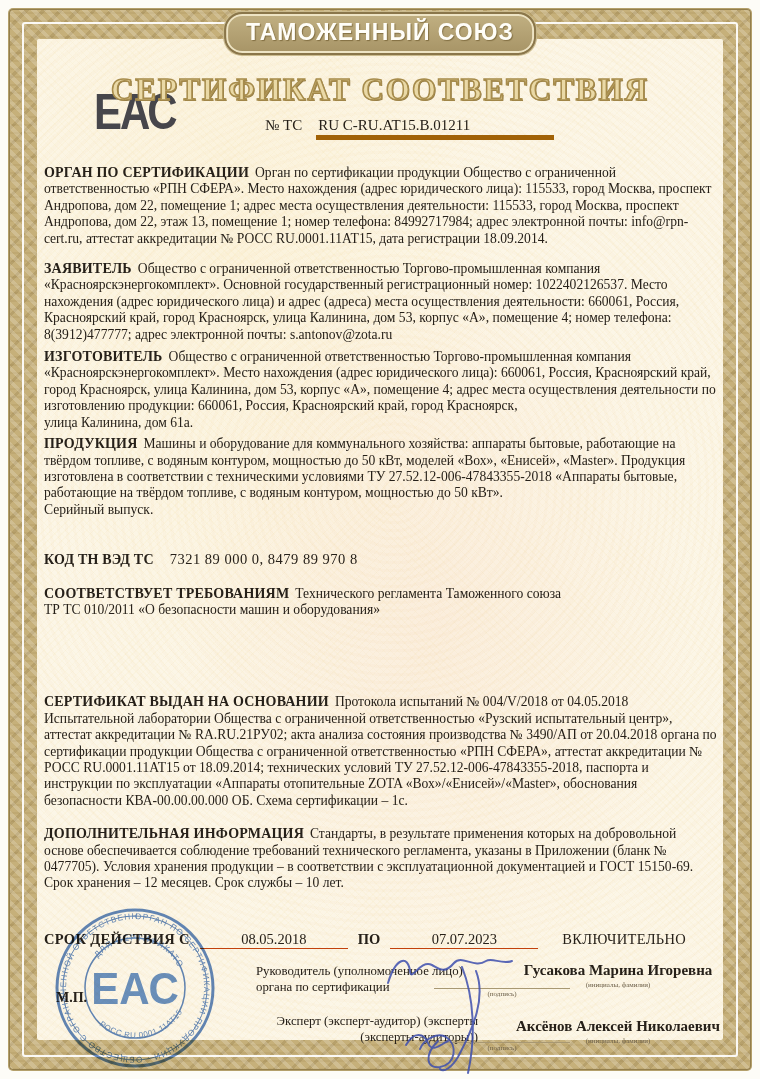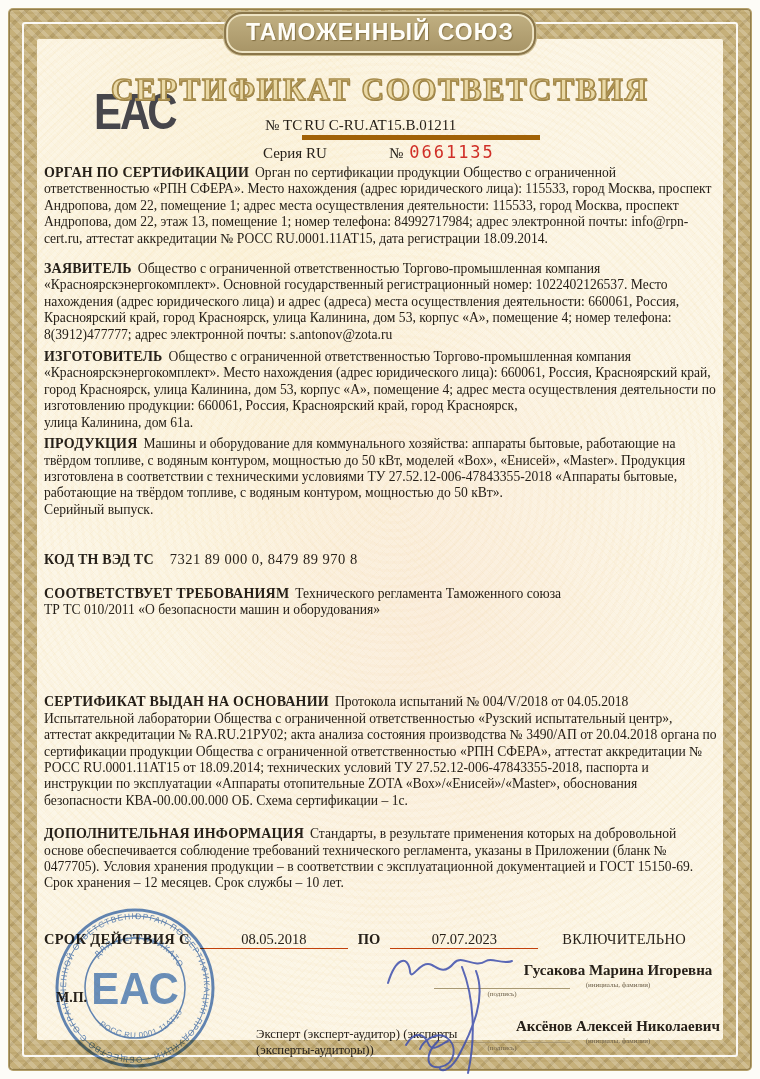--- a/index.html
+++ b/index.html
@@ -33,21 +33,21 @@
   
   .title{position:absolute;top:72px;left:0;right:0;text-align:center;z-index:4;margin:0;
     font-family:"Liberation Serif",serif;font-weight:700;font-size:31px;letter-spacing:2px;
     color:#ead9a6;-webkit-text-stroke:1.5px #a78c4c;text-shadow:1px 1px 0 #8d7540;white-space:nowrap;}
   
   .eac-mark{position:absolute;left:94px;top:84px;z-index:4;
     font-family:"Liberation Sans",sans-serif;font-weight:900;font-size:42px;letter-spacing:-2px;
     color:#47464b;transform:scaleY(1.18);transform-origin:top left;}
   
   .no-line{position:absolute;top:117px;left:265px;z-index:4;font-size:15px;}
-  .no-line .lbl{}
+  .no-line .lbl{margin-right:14px;}
   .no-line .val{display:inline-block;min-width:230px;border-bottom:5px solid #a16207;padding:0 6px 1px 2px;font-size:15px;}
   .series-line{position:absolute;top:142px;left:263px;z-index:4;font-size:15px;}
   .series-line .num-sign{margin-left:62px;}
   .serial{color:#d02f27;font-family:"DejaVu Sans Mono",monospace;font-size:17px;letter-spacing:2px;margin-left:6px;}
   
   .body-text{position:absolute;top:165px;left:44px;right:42px;z-index:3;font-size:13.6px;line-height:16.4px;}
   .sec{margin:0;}
   .sec .sec-label{font-weight:700;font-size:14px;letter-spacing:.2px;margin-right:6px;}
   .sec .sec-text{white-space:pre-line;}
   .mt14{margin-top:14px;} .mt6{margin-top:6px;} .mt5{margin-top:5px;}
@@ -56,21 +56,21 @@
   
   .validity{position:absolute;top:931px;left:44px;right:42px;z-index:4;display:flex;align-items:baseline;font-size:14.5px;}
   .validity .vlabel{font-weight:700;letter-spacing:.3px;}
   .validity .date{width:148px;text-align:center;border-bottom:1px solid #c2410c;margin:0 10px;font-size:14.5px;}
   .validity .po{font-weight:700;}
   .validity .incl{font-weight:400;margin-left:14px;letter-spacing:.3px;}
   
   .sig-area{position:absolute;left:44px;right:42px;top:952px;height:115px;z-index:4;}
   .mp{position:absolute;left:12px;top:38px;font-weight:700;font-size:14px;}
   .role{position:absolute;left:212px;width:222px;font-size:12.8px;line-height:15.5px;}
-  .role-head{top:12px;} .role-expert{top:75px;}
+  .role-head{top:12px;} .role-expert{top:62px;text-align:right;}
   .sigline{position:absolute;width:136px;border-bottom:1px solid #a89873;}
   .sigline-head{left:390px;top:36px;} .sigline-expert{left:390px;top:90px;}
   .sigcap{position:absolute;width:136px;text-align:center;font-size:7px;color:#6d6049;}
   .sigcap-head{left:390px;top:38px;} .sigcap-expert{left:390px;top:92px;}
   .name{position:absolute;left:440px;width:268px;text-align:center;font-weight:700;font-size:15px;}
   .name-head{top:10px;} .name-expert{top:66px;}
   .namecap{position:absolute;left:440px;width:268px;text-align:center;font-size:7px;color:#6d6049;}
   .namecap-head{top:29px;} .namecap-expert{top:85px;}
   
   .stamp{position:absolute;left:52px;top:905px;z-index:6;opacity:.82;mix-blend-mode:multiply;}
@@ -93,23 +93,20 @@
   </div>
 
   <div class="eac-mark">ЕАС</div>
 
   <h1 class="title">СЕРТИФИКАТ СООТВЕТСТВИЯ</h1>
 
   <div class="no-line">
     <span class="lbl">№ ТС</span><span class="val">RU C-RU.AT15.B.01211</span>
   </div>
 
-  <div class="series-line">
-    <span>Серия RU</span><span class="num-sign">№</span><span class="serial">0661135</span>
-  </div>
 
   <div class="body-text">
     <p class="sec">
       <span class="sec-label">ОРГАН ПО СЕРТИФИКАЦИИ</span><span class="sec-text">Орган по сертификации продукции Общество с ограниченной ответственностью «РПН СФЕРА». Место нахождения (адрес юридического лица): 115533, город Москва, проспект Андропова, дом 22, помещение 1; адрес места осуществления деятельности: 115533, город Москва, проспект Андропова, дом 22, этаж 13, помещение 1; номер телефона: 84992717984; адрес электронной почты: info@rpn-cert.ru, аттестат аккредитации № РОСС RU.0001.11АТ15, дата регистрации 18.09.2014.</span>
     </p>
     <p class="sec mt14">
       <span class="sec-label">ЗАЯВИТЕЛЬ</span><span class="sec-text">Общество с ограниченной ответственностью Торгово-промышленная компания «Красноярскэнергокомплект». Основной государственный регистрационный номер: 1022402126537. Место нахождения (адрес юридического лица) и адрес (адреса) места осуществления деятельности: 660061, Россия, Красноярский край, город Красноярск, улица Калинина, дом 53, корпус «А», помещение 4; номер телефона: 8(3912)477777; адрес электронной почты: s.antonov@zota.ru</span>
     </p>
     <p class="sec mt6">
       <span class="sec-label">ИЗГОТОВИТЕЛЬ</span><span class="sec-text">Общество с ограниченной ответственностью Торгово-промышленная компания «Красноярскэнергокомплект». Место нахождения (адрес юридического лица):  660061, Россия, Красноярский край, город Красноярск, улица Калинина, дом 53, корпус «А», помещение 4; адрес места осуществления деятельности по изготовлению продукции: 660061, Россия, Красноярский край, город Красноярск,
@@ -137,20 +134,21 @@
   <div class="validity">
     <span class="vlabel">СРОК ДЕЙСТВИЯ С</span>
     <span class="date">08.05.2018</span>
     <span class="po">ПО</span>
     <span class="date">07.07.2023</span>
     <span class="incl">ВКЛЮЧИТЕЛЬНО</span>
   </div>
 
   <div class="sig-area">
     <span class="mp">М.П.</span>
+    <div class="role role-head">Руководитель (уполномоченное лицо) органа по сертификации</div>
     <div class="sigline sigline-head"></div>
     <div class="sigcap sigcap-head">(подпись)</div>
     <div class="name name-head">Гусакова Марина Игоревна</div>
     <div class="namecap namecap-head">(инициалы, фамилия)</div>
     <div class="role role-expert">Эксперт (эксперт-аудитор) (эксперты (эксперты-аудиторы))</div>
     <div class="sigline sigline-expert"></div>
     <div class="sigcap sigcap-expert">(подпись)</div>
     <div class="name name-expert">Аксёнов Алексей Николаевич</div>
     <div class="namecap namecap-expert">(инициалы, фамилия)</div>
   </div>

